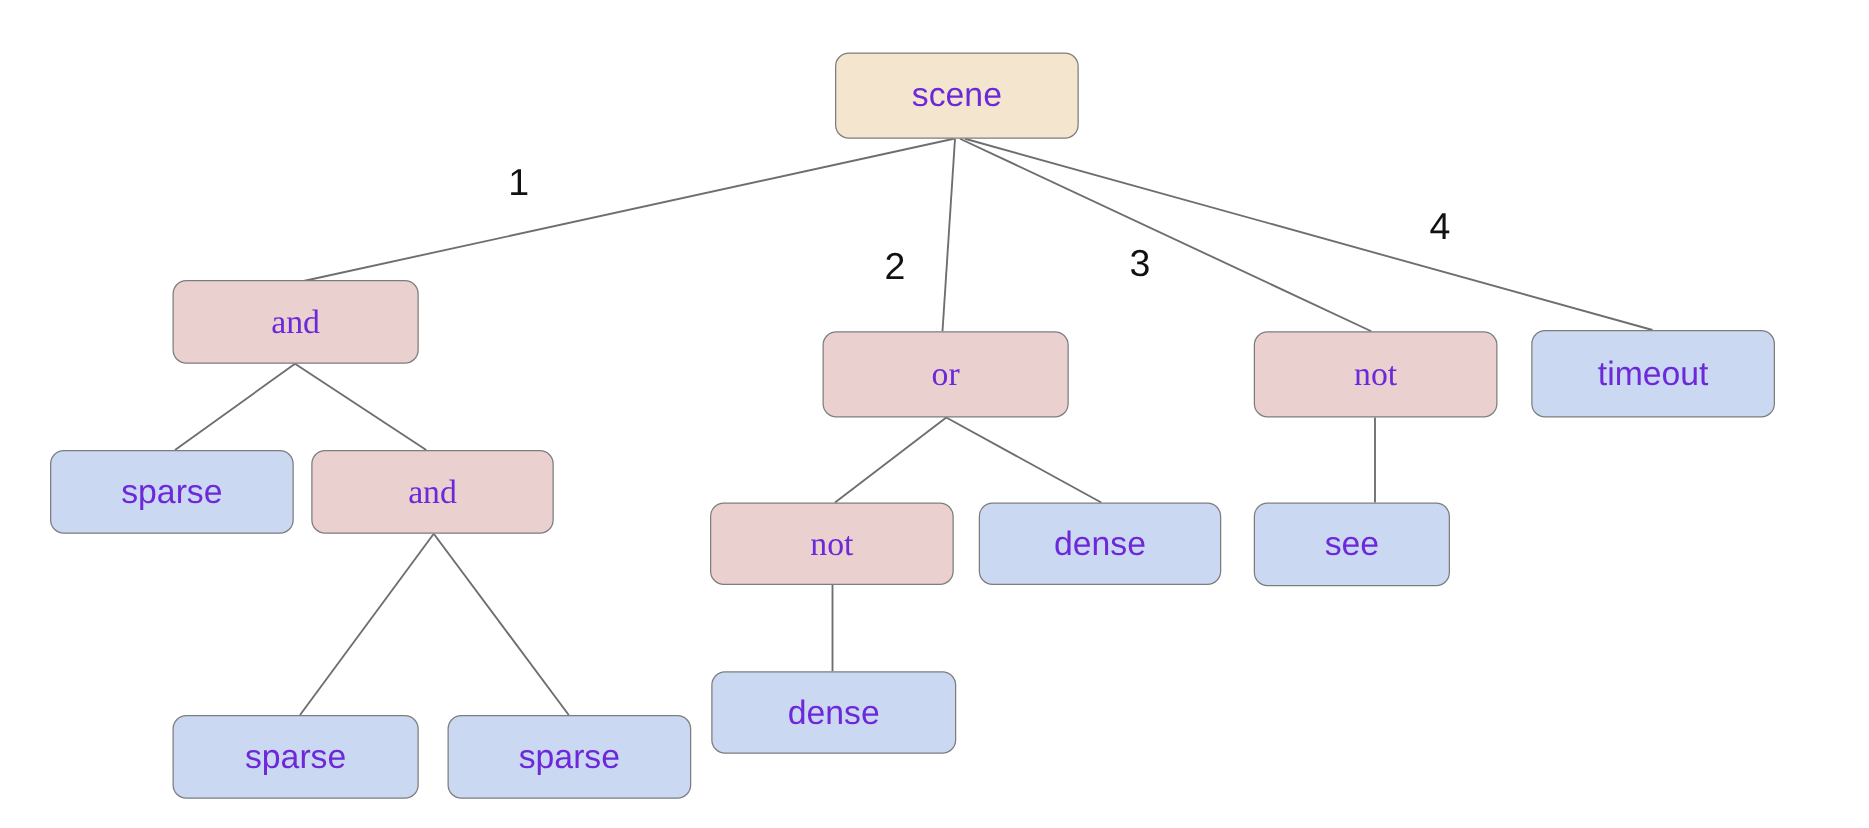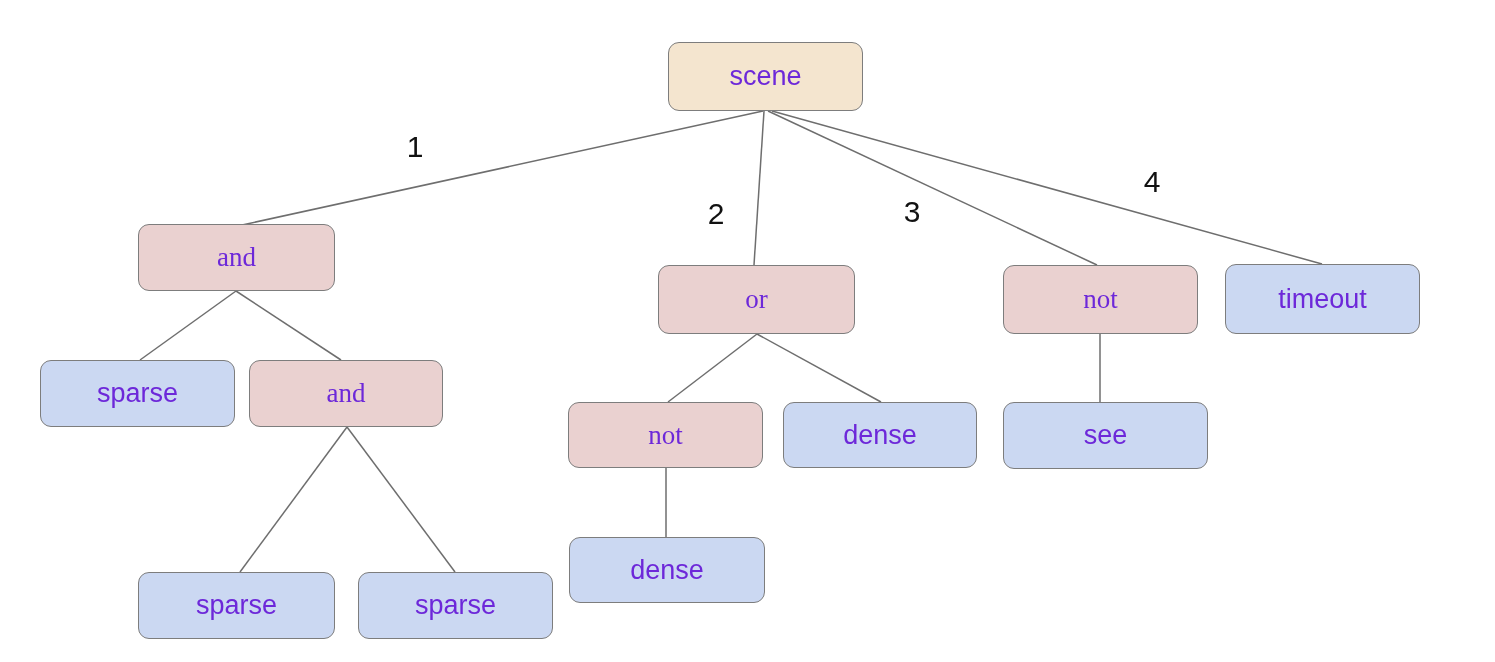--- a/index.html
+++ b/index.html
@@ -74,18 +74,18 @@
   <div id="nodes-layer">
       <div class="node root" style="left: 668px; top: 42px; width: 195px; height: 69px;">scene</div>
       <div class="node operator" style="left: 138px; top: 224px; width: 197px; height: 67px;">and</div>
       <div class="node operator" style="left: 658px; top: 265px; width: 197px; height: 69px;">or</div>
       <div class="node operator" style="left: 1003px; top: 265px; width: 195px; height: 69px;">not</div>
       <div class="node leaf" style="left: 1225px; top: 264px; width: 195px; height: 70px;">timeout</div>
       <div class="node leaf" style="left: 40px; top: 360px; width: 195px; height: 67px;">sparse</div>
       <div class="node operator" style="left: 249px; top: 360px; width: 194px; height: 67px;">and</div>
       <div class="node operator" style="left: 568px; top: 402px; width: 195px; height: 66px;">not</div>
       <div class="node leaf" style="left: 783px; top: 402px; width: 194px; height: 66px;">dense</div>
-      <div class="node leaf" style="left: 1003px; top: 402px; width: 205px; height: 67px;">see</div>
+      <div class="node leaf" style="left: 1003px; top: 402px; width: 157px; height: 67px;">see</div>
       <div class="node leaf" style="left: 138px; top: 572px; width: 197px; height: 67px;">sparse</div>
       <div class="node leaf" style="left: 358px; top: 572px; width: 195px; height: 67px;">sparse</div>
       <div class="node leaf" style="left: 569px; top: 537px; width: 196px; height: 66px;">dense</div>
     </div>
 </div>
 
 </body></html>

